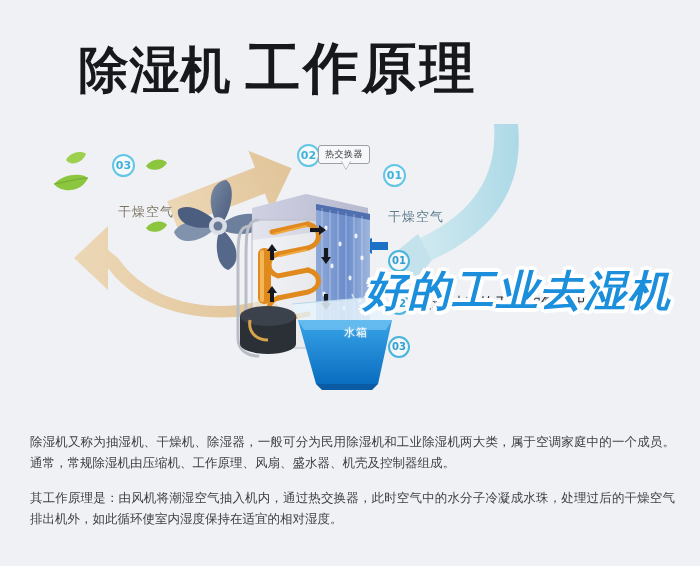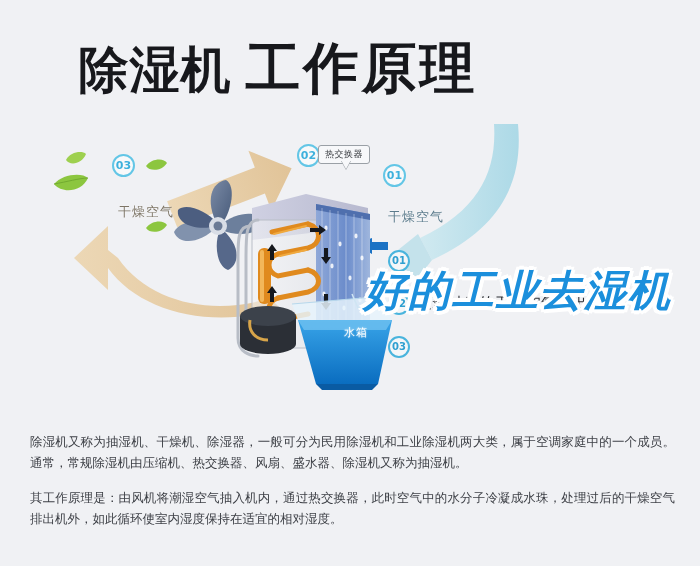--- a/index.html
+++ b/index.html
@@ -298,17 +298,17 @@
       </div>
       <div class="step">
         <div class="step-num">03</div>
       </div>
     </div>
   </div>
 
   <div class="watermark">好的工业去湿机</div>
 
   <div class="body-text">
-    <p class="para">除湿机又称为抽湿机、干燥机、除湿器，一般可分为民用除湿机和工业除湿机两大类，属于空调家庭中的一个成员。通常，常规除湿机由压缩机、热交换器、风扇、盛水器、除湿机又称为抽湿机。</p>
+    <p class="para">除湿机又称为抽湿机、干燥机、除湿器，一般可分为民用除湿机和工业除湿机两大类，属于空调家庭中的一个成员。通常，常规除湿机由压缩机、工作原理、风扇、盛水器、机壳及控制器组成。</p>
     <p class="para">其工作原理是：由风机将潮湿空气抽入机内，通过热交换器，此时空气中的水分子冷凝成水珠，处理过后的干燥空气排出机外，如此循环使室内湿度保持在适宜的相对湿度。</p>
   </div>
 
 </div>
 
 </body></html>

